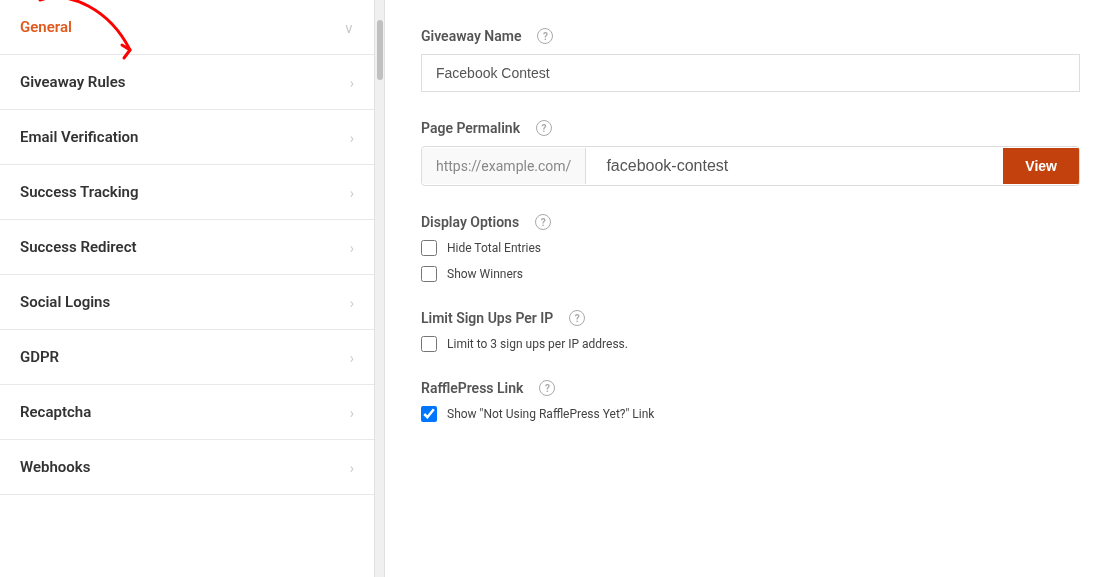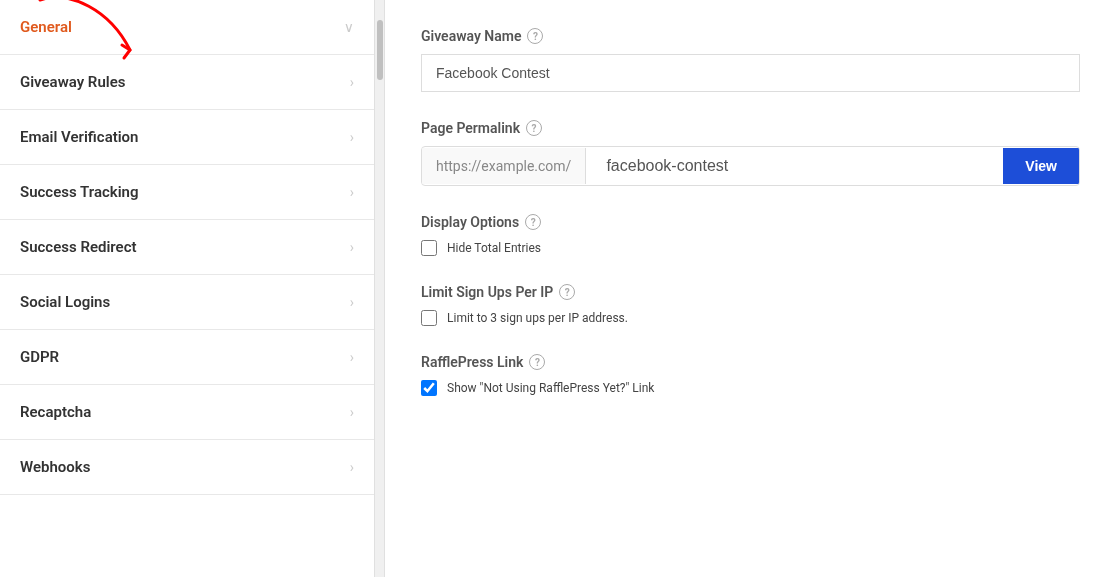--- a/index.html
+++ b/index.html
@@ -16,21 +16,21 @@
     .sidebar {
       width: 375px;
       min-width: 375px;
       border-right: 1px solid #e0e0e0;
       background: #fff;
       overflow-y: auto;
     }
 
     .sidebar-item {
       display: flex;
-      align-items: center;
+      align-items: flex-end;
       justify-content: space-between;
       padding: 18px 20px;
       border-bottom: 1px solid #e8e8e8;
       cursor: pointer;
     }
     .sidebar-item-label {
       font-size: 15px;
       font-weight: 600;
       color: #333;
     }
@@ -74,21 +74,21 @@
     .section {
       margin-bottom: 28px;
     }
     .section-label {
       font-size: 14px;
       font-weight: 600;
       color: #555;
       margin-bottom: 10px;
       display: flex;
       align-items: center;
-      gap: 6px;
+      gap: 16px;
     }
     .help-icon {
       display: inline-flex;
       align-items: center;
       justify-content: center;
       width: 16px;
       height: 16px;
       border-radius: 50%;
       border: 1.5px solid #aaa;
       color: #aaa;
@@ -128,21 +128,21 @@
     .permalink-input {
       flex: 1;
       padding: 10px 14px;
       border: none;
       font-size: 16px;
       color: #555;
       outline: none;
     }
     .view-btn {
       padding: 10px 22px;
-      background: #1d4ed8;
+      background: #c2410c;
       color: #fff;
       font-size: 14px;
       font-weight: 600;
       border: none;
       cursor: pointer;
       white-space: nowrap;
     }
 
     
     .checkbox-row {
@@ -236,20 +236,24 @@
 
   <div class="section">
     <div class="section-label">
       <span>Display Options</span>
       <span class="help-icon">?</span>
     </div>
     <div class="checkbox-row">
       <input type="checkbox" id="hide-total-entries" style="">
       <label class="checkbox-label" for="hide-total-entries">Hide Total Entries</label>
     </div>
+    <div class="checkbox-row">
+      <input type="checkbox" id="show-winners" style="">
+      <label class="checkbox-label" for="show-winners">Show Winners</label>
+    </div>
   </div>
 
   <div class="section">
     <div class="section-label">
       <span>Limit Sign Ups Per IP</span>
       <span class="help-icon">?</span>
     </div>
     <div class="checkbox-row">
       <input type="checkbox" id="limit-signups" style="">
       <label class="checkbox-label" for="limit-signups">Limit to 3 sign ups per IP address.</label>

